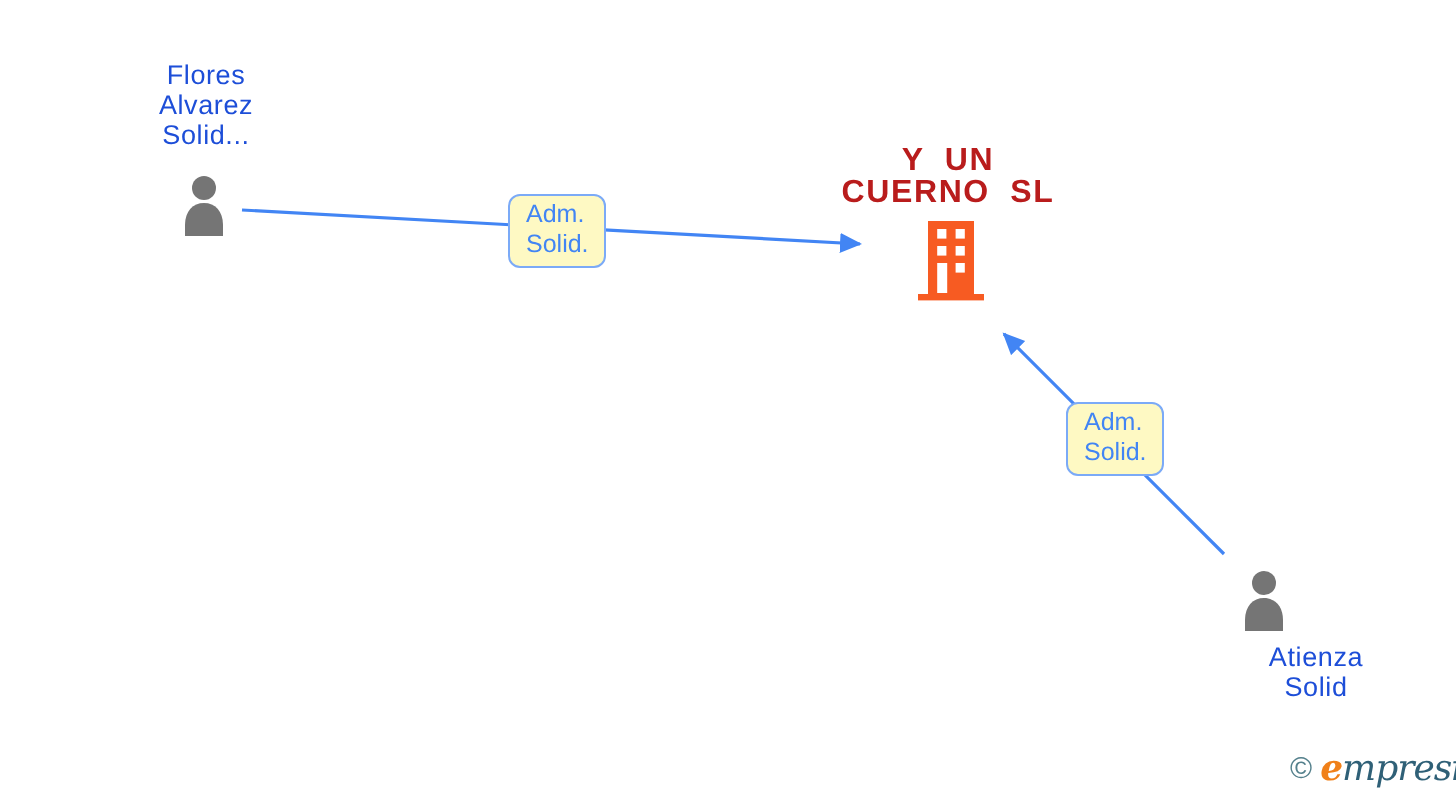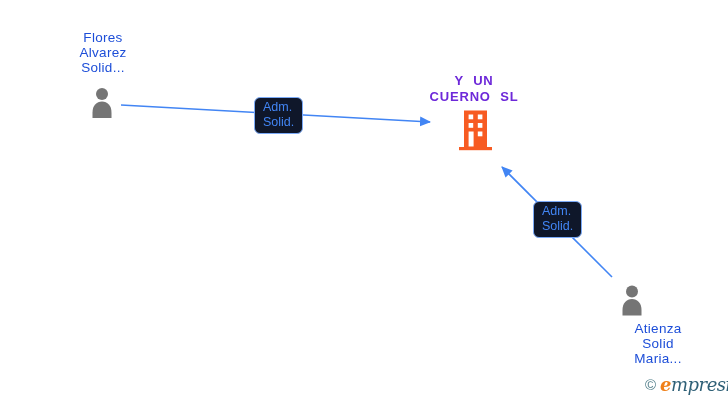--- a/index.html
+++ b/index.html
@@ -18,31 +18,31 @@
     position:absolute;
     text-align:center;
     color:#1d4ed8;
     font-size:13.5px;
     line-height:15px;
     letter-spacing:0.3px;
   }
   .company-name{
     position:absolute;
     text-align:center;
-    color:#6d28d9;
-    font-size:13px;
+    color:#b91c1c;
+    font-size:16px;
     font-weight:700;
     line-height:16px;
     letter-spacing:0.8px;
     word-spacing:5px;
   }
   .node-icon{position:absolute;}
   .edge-label{
     position:absolute;
-    background:#0f172a;
+    background:#fef9c3;
     border:1.5px solid #7baaf7;
     border-radius:6px;
     color:#4285f4;
     font-size:12.5px;
     line-height:15px;
     padding:2px 8px 3px 8px;
     text-align:left;
     box-sizing:border-box;
   }
   #empresia-logo{
@@ -112,21 +112,20 @@
 
   <div class="node-icon" style="left:618px;top:284px;width:28px;height:33px;">
     <svg width="28" height="33" viewBox="0 0 28 32">
       <circle cx="14" cy="7" r="6" fill="#757575"></circle>
       <path d="M14 14.5 C8.5 14.5 4.5 18.5 4.5 25.5 L4.5 31 L23.5 31 L23.5 25.5 C23.5 18.5 19.5 14.5 14 14.5 Z" fill="#757575"></path>
     </svg>
   </div>
   <div class="node-name" style="left:598px;top:321px;width:120px;">
     <div>Atienza</div>
     <div>Solid</div>
-    <div>Maria...</div>
   </div>
 
   <div class="edge-label" style="left:254px;top:97px;">
     <div>Adm.</div>
     <div>Solid.</div>
   </div>
   <div class="edge-label" style="left:533px;top:201px;">
     <div>Adm.</div>
     <div>Solid.</div>
   </div>

